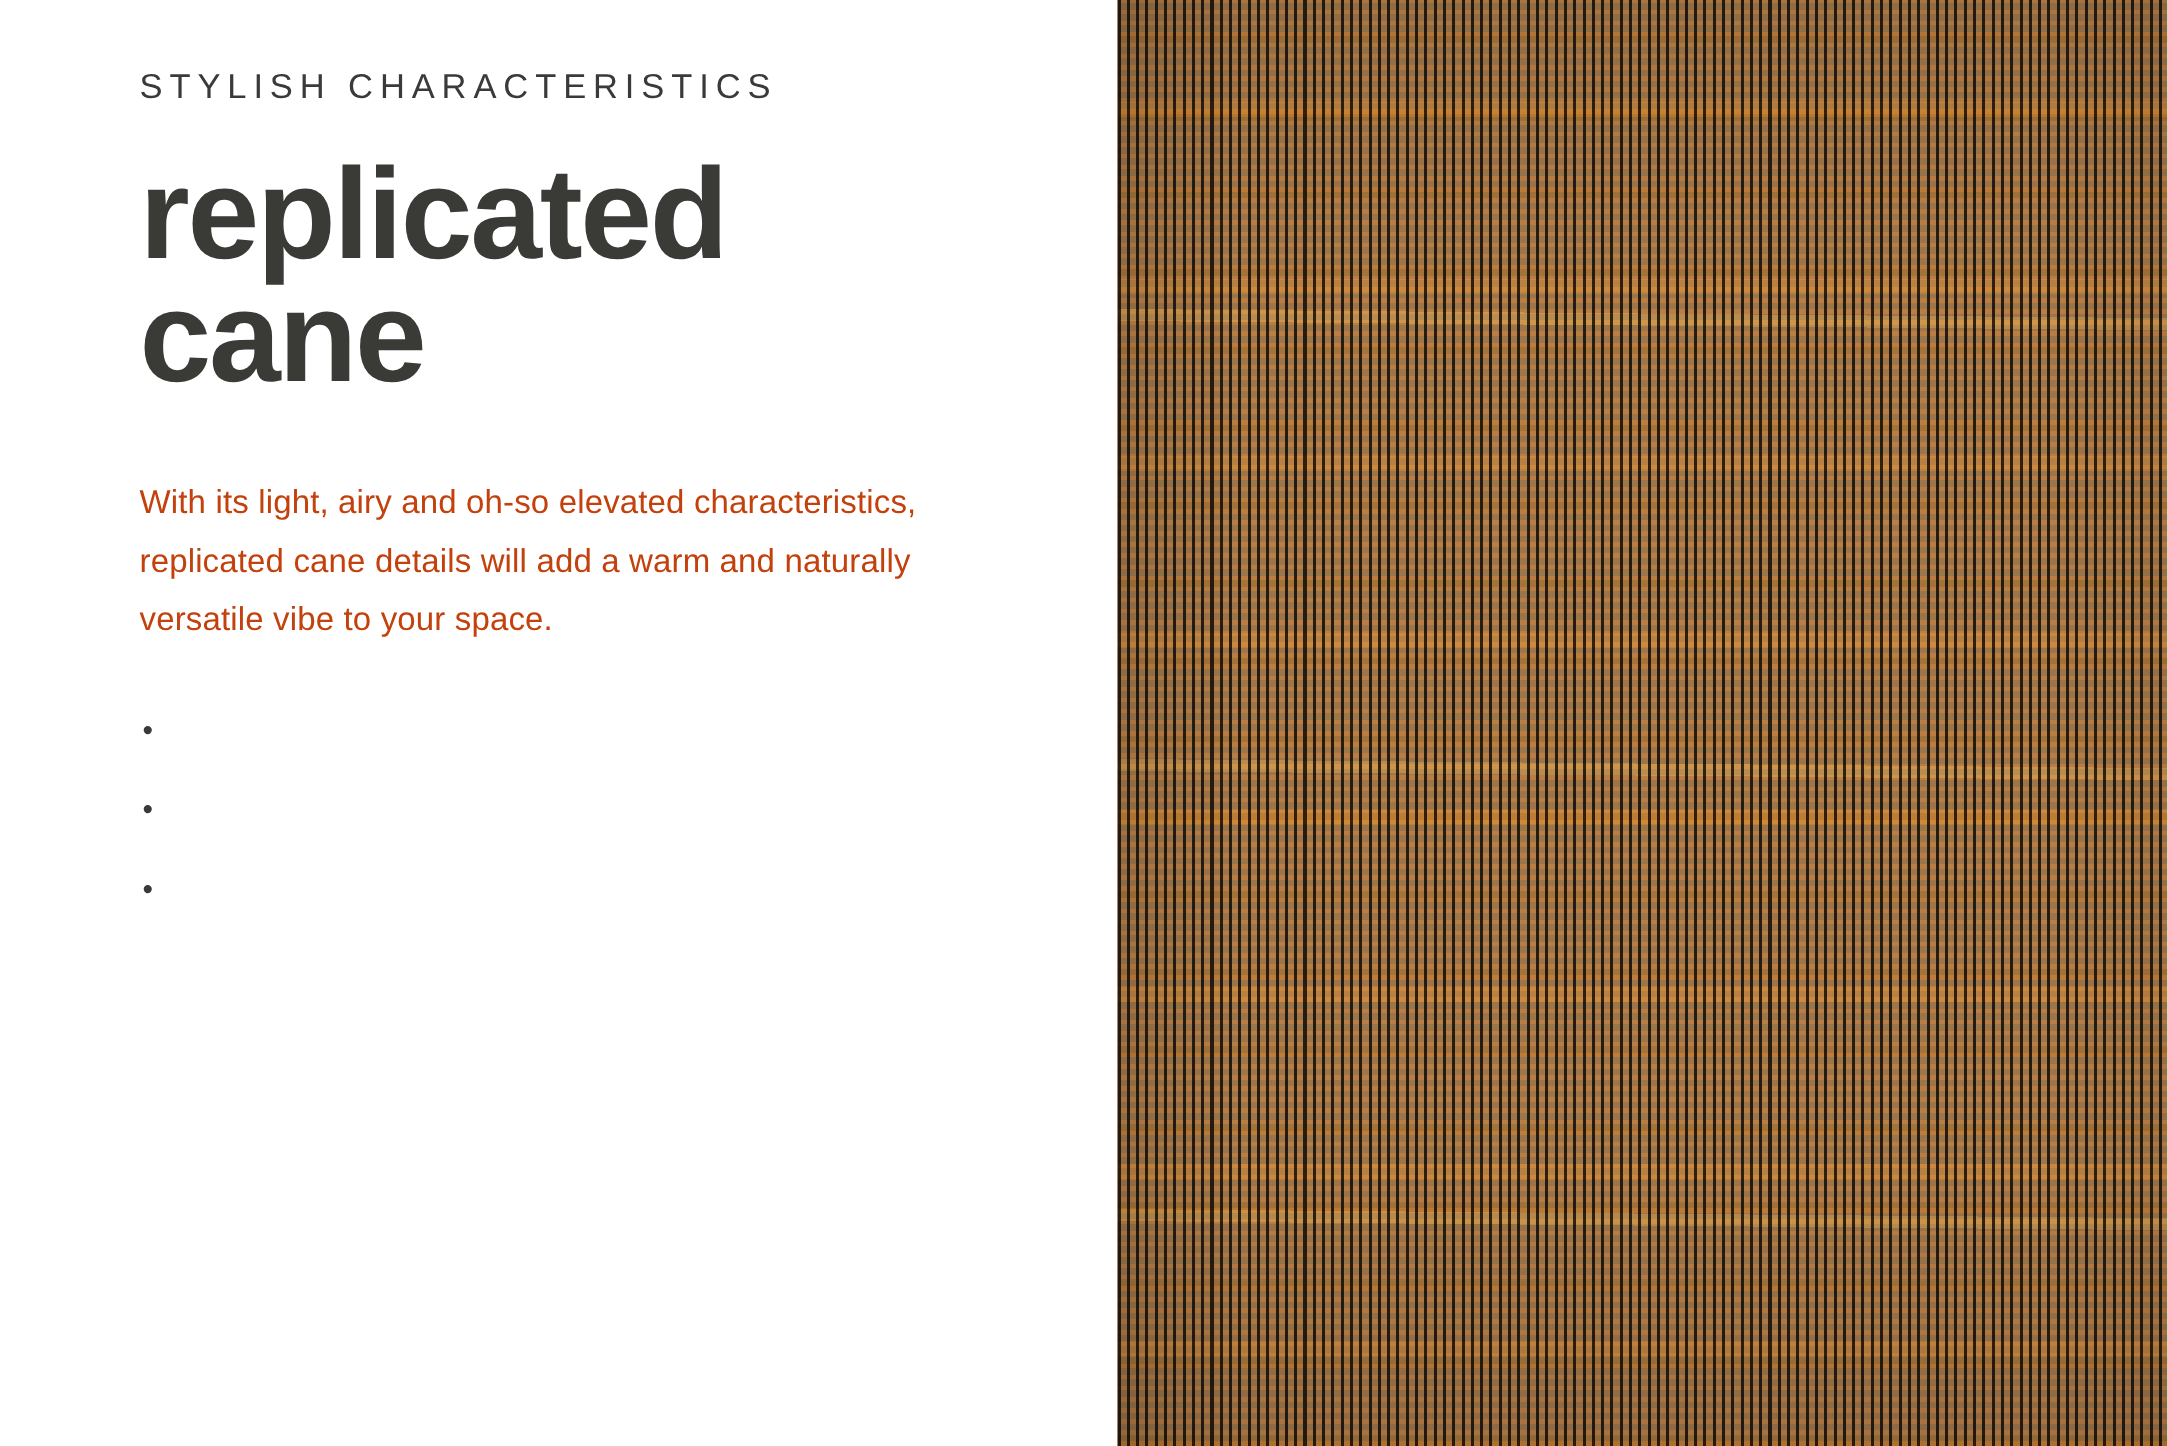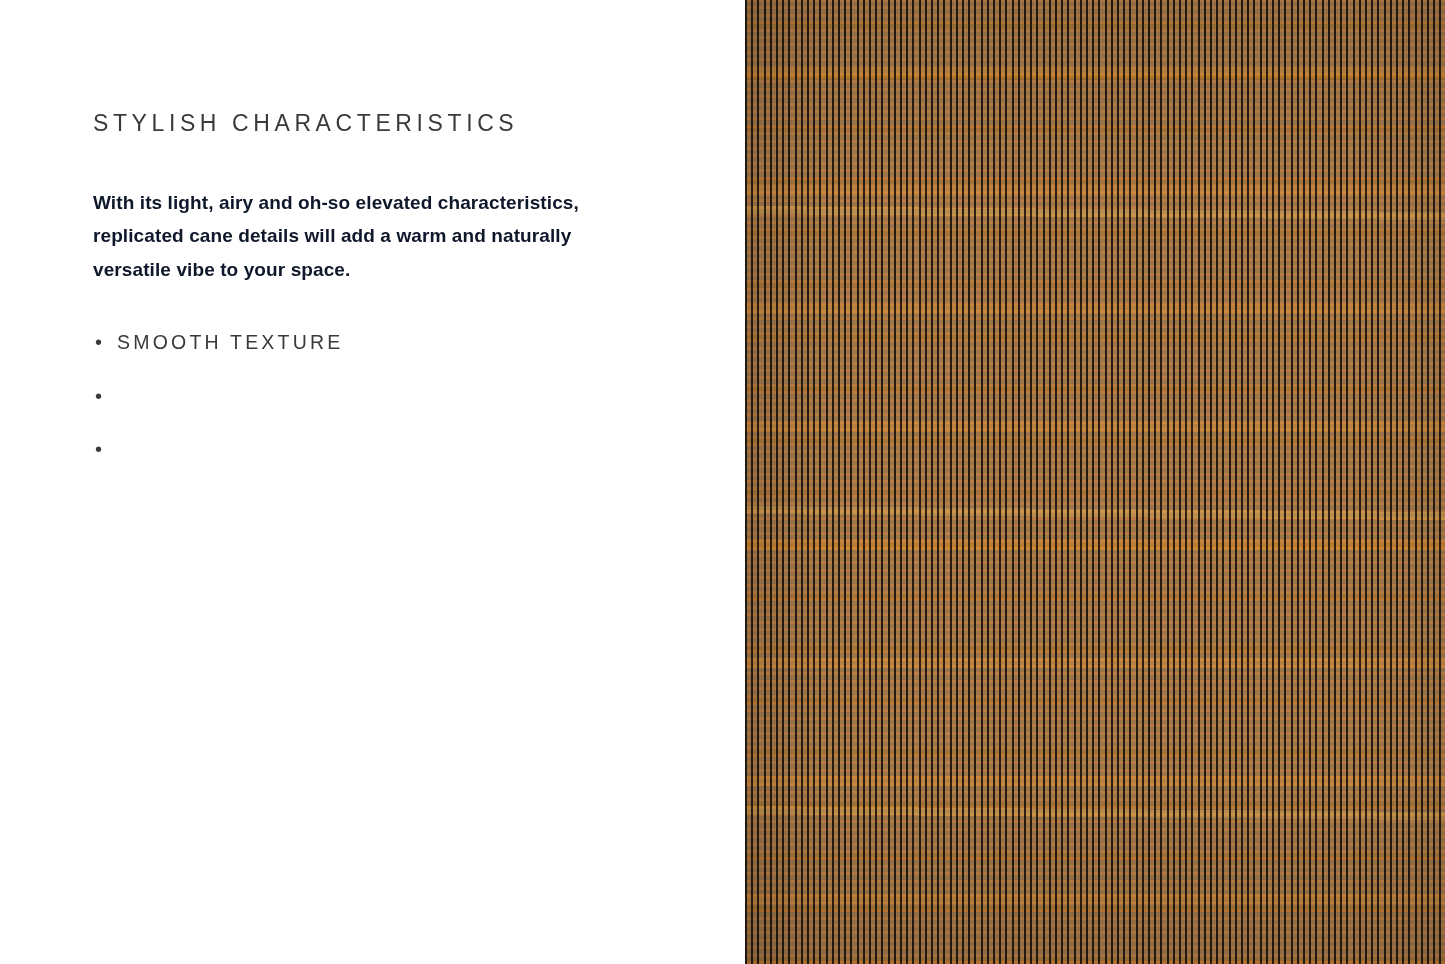--- a/index.html
+++ b/index.html
@@ -20,21 +20,21 @@
     height: 964px;
     display: flex;
     background: #ffffff;
   }
 
   
   .left-panel {
     width: 745px;
     height: 964px;
     box-sizing: border-box;
-    padding: 92px 70px 0 93px;
+    padding: 26px 70px 0 93px;
     background: #ffffff;
     position: relative;
   }
 
   .eyebrow {
     font-size: 23px;
     letter-spacing: 4.6px;
     color: #3a3a38;
     font-weight: 400;
     margin: 18px 0 0 0;
@@ -47,24 +47,24 @@
     font-size: 86px;
     line-height: 0.96;
     font-weight: 700;
     color: #3a3b37;
     letter-spacing: -1.5px;
     max-width: 470px;
   }
 
   .body-copy {
     margin: 48px 0 0 0;
-    font-size: 19px;
+    font-size: 22px;
     line-height: 1.78;
-    color: #0f172a;
-    font-weight: 700;
+    color: #c2410c;
+    font-weight: 400;
     max-width: 560px;
     letter-spacing: 0.1px;
   }
 
   .feature-list {
     list-style: none;
     margin: 42px 0 0 0;
     padding: 0;
   }
   .feature-item {
@@ -168,27 +168,27 @@
 </style>
 </head>
 <body>
 
 <div class="page">
 
   <div class="left-panel">
 
     <div class="eyebrow">STYLISH CHARACTERISTICS</div>
 
+    <h1 class="headline">replicated cane</h1>
 
     <p class="body-copy">With its light, airy and oh-so elevated characteristics, replicated cane details will add a warm and naturally versatile vibe to your space.</p>
 
     <ul class="feature-list">
       <li class="feature-item">
         <span class="bullet">•</span>
-        <span class="feature-text">SMOOTH TEXTURE</span>
       </li>
       <li class="feature-item">
         <span class="bullet">•</span>
       </li>
       <li class="feature-item">
         <span class="bullet">•</span>
       </li>
     </ul>
 
   </div>

